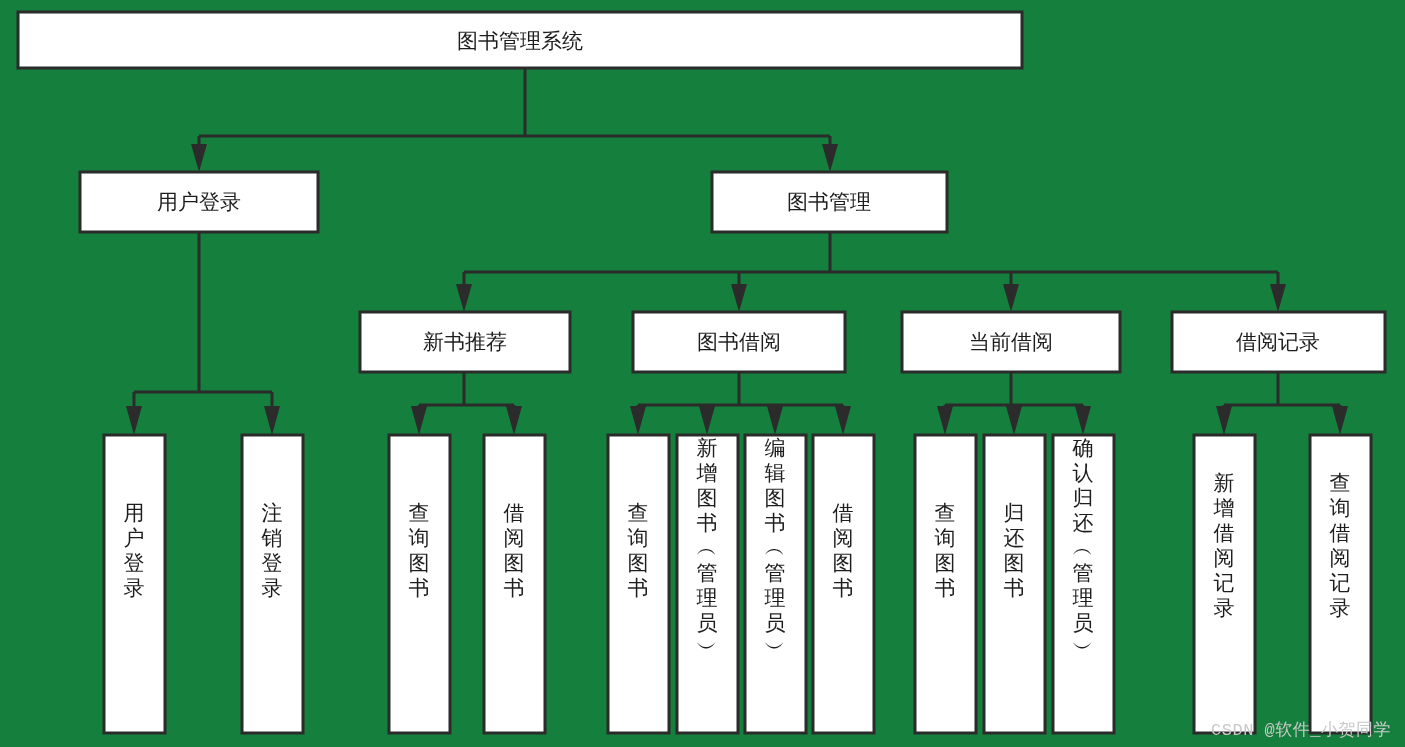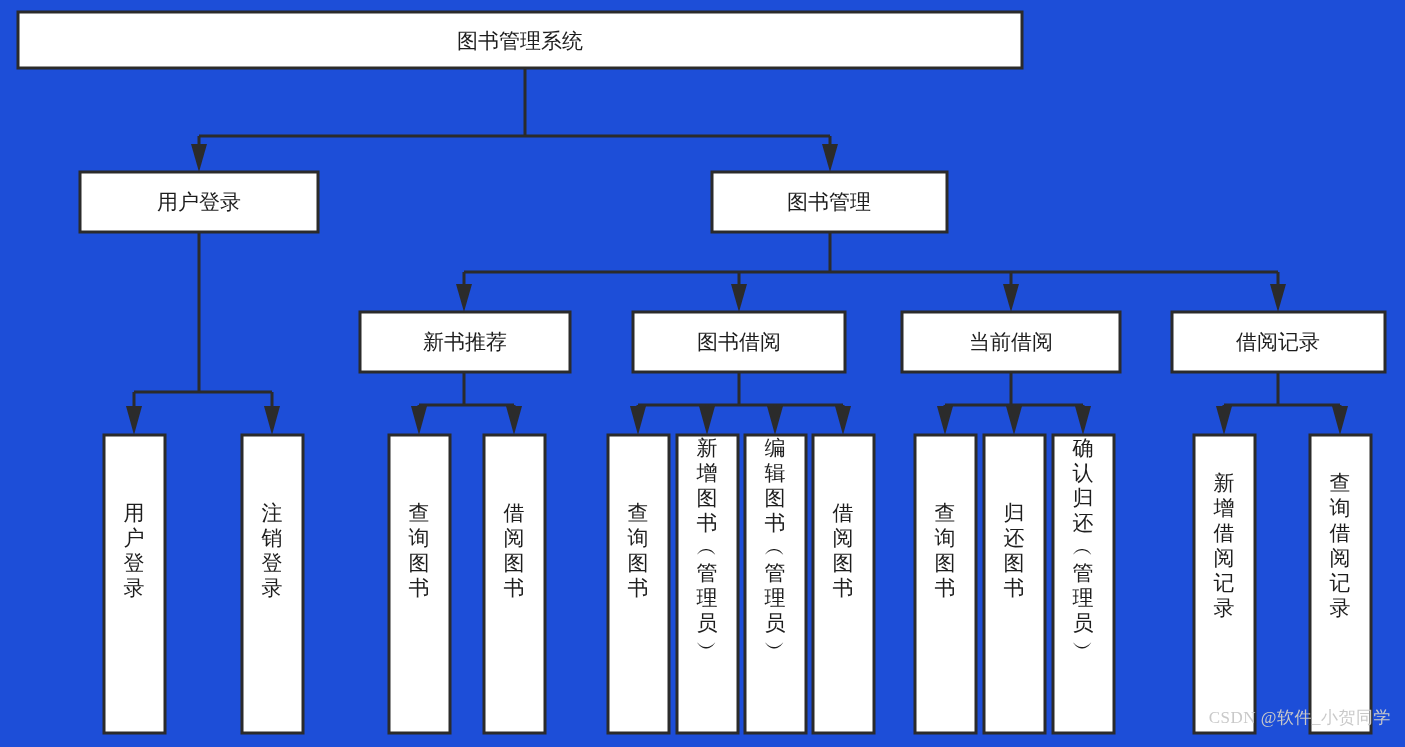--- a/index.html
+++ b/index.html
@@ -10,21 +10,21 @@
   body {
     width: 1405px;
     height: 747px;
     font-family: "Liberation Sans", "DejaVu Sans", sans-serif;
     overflow: hidden;
   }
   #diagram-root {
     position: relative;
     width: 1405px;
     height: 747px;
-    background: #1d4ed8;
+    background: #15803d;
   }
   svg.flow {
     position: absolute;
     top: 0;
     left: 0;
     width: 1405px;
     height: 747px;
   }
   .node-box {
     fill: #ffffff;
@@ -50,22 +50,22 @@
   }
   .node-label-vertical {
     font-family: "Liberation Sans", "DejaVu Sans", sans-serif;
     fill: #1d1d1d;
     font-size: 21px;
     text-anchor: middle;
   }
   .watermark {
     position: absolute;
     right: 14px;
-    bottom: 18px;
-    font-family: Liberation Serif, serif;
+    bottom: 6px;
+    font-family: Liberation Mono, monospace;
     font-size: 17px;
     color: #c9c9c9;
     white-space: nowrap;
     letter-spacing: 0.5px;
     pointer-events: none;
   }
 </style>
 </head>
 <body>
 

